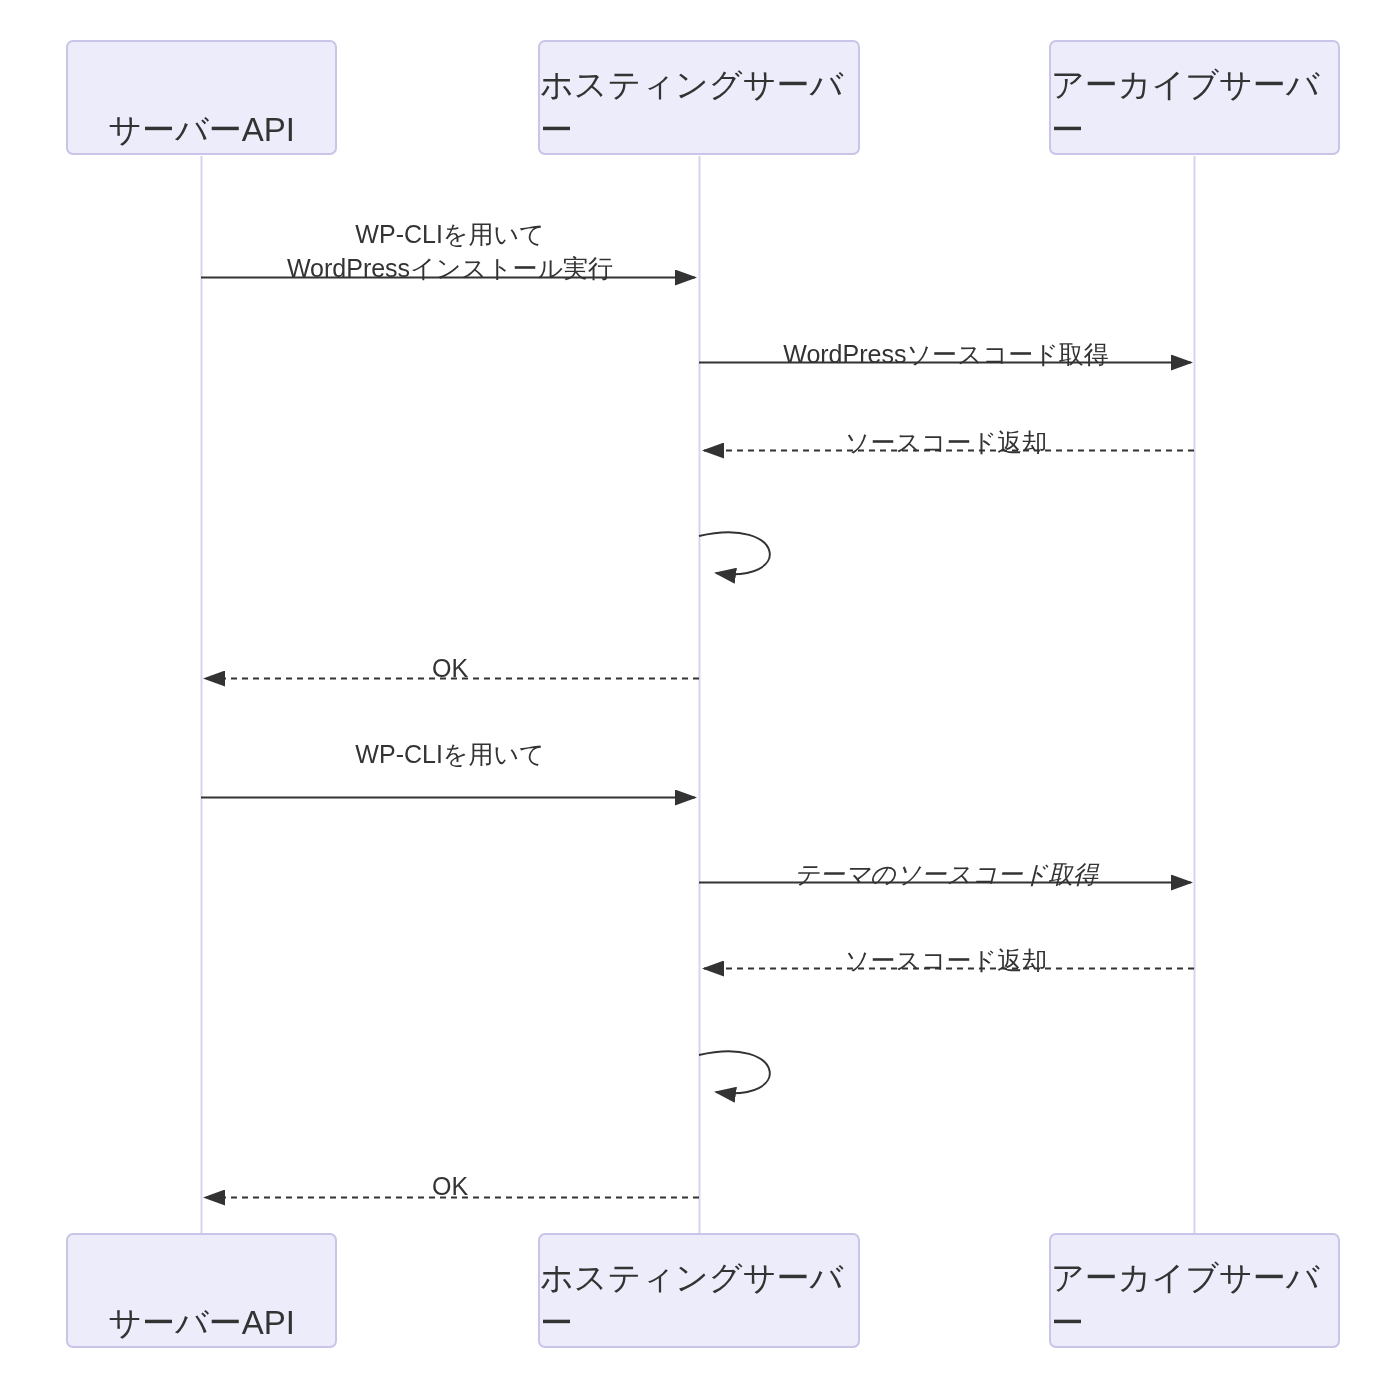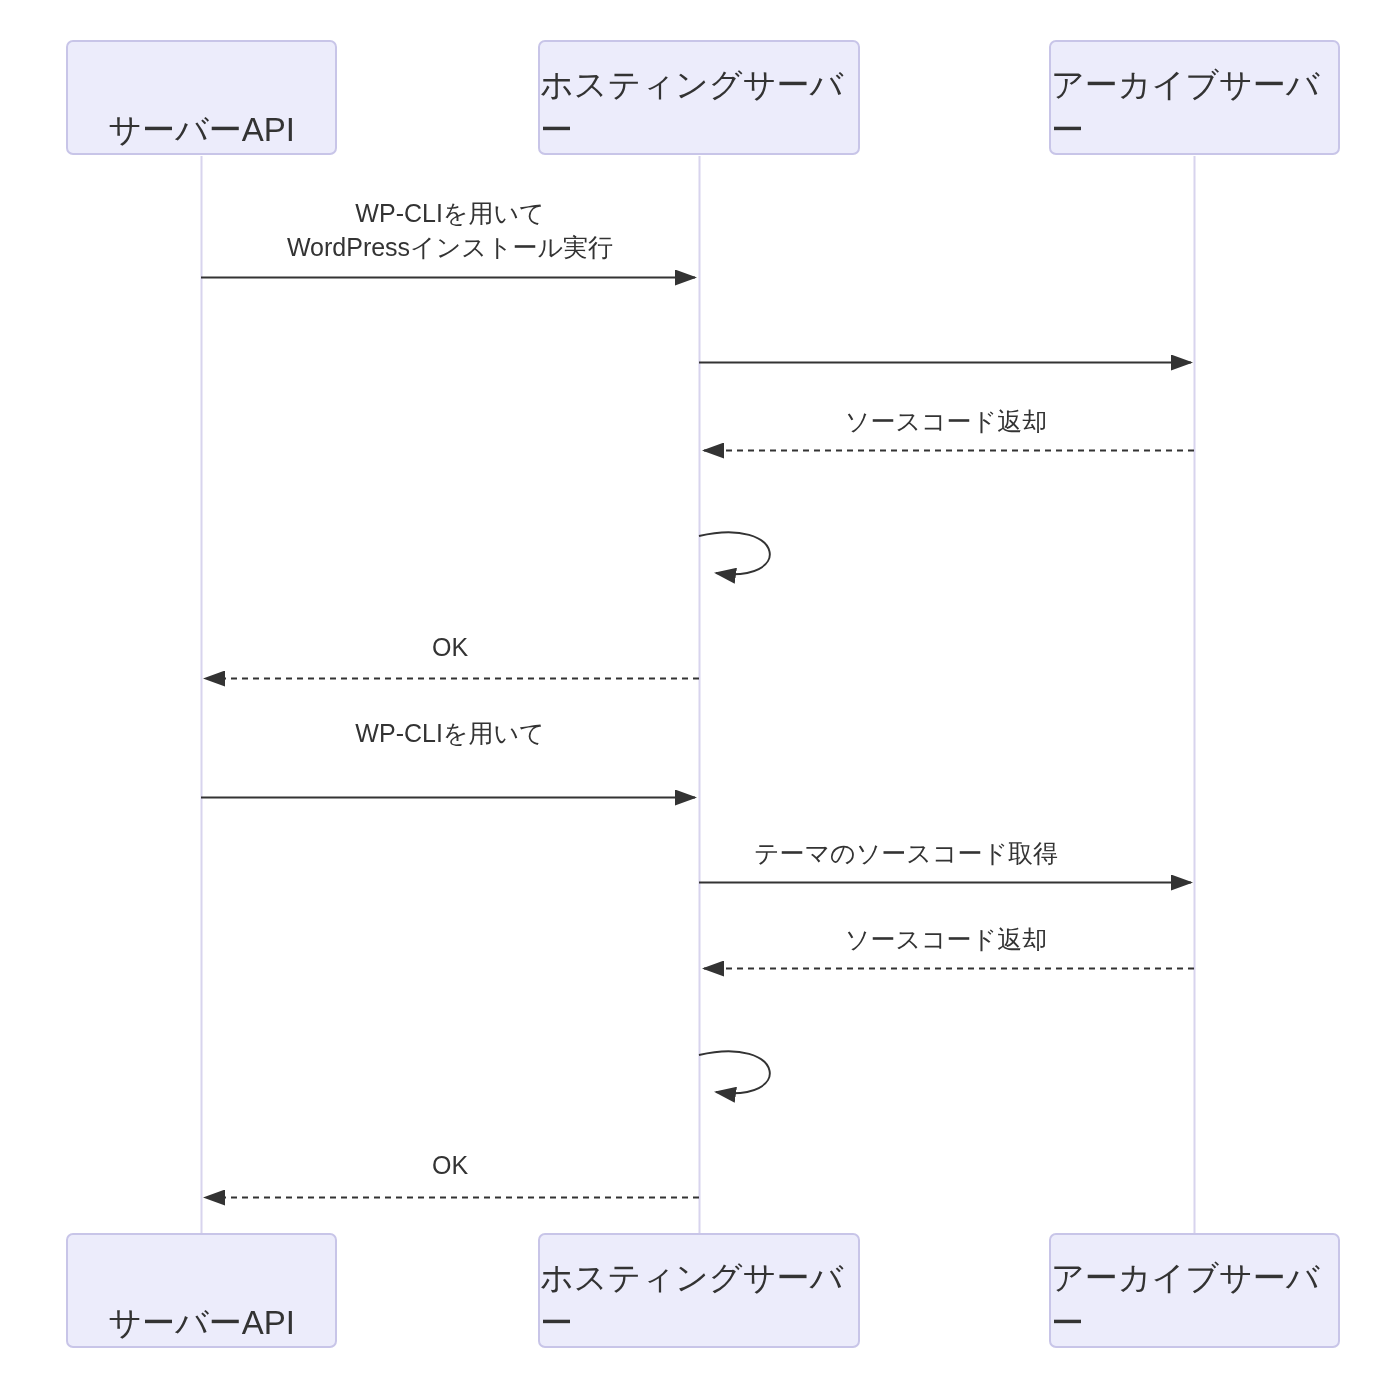--- a/index.html
+++ b/index.html
@@ -43,20 +43,21 @@
   }
   .msg-label {
     position: absolute;
     transform: translateX(-50%);
     text-align: center;
     font-size: 25px;
     line-height: 34px;
     color: var(--text);
     white-space: nowrap;
     z-index: 3;
+    margin-top: 21px;
   }
   .msg-label span { display: block; }
 </style>
 </head>
 <body>
 
 <div class="stage">
 
   <svg class="geometry" width="1394" height="1394" viewBox="0 0 1394 1394" xmlns="http://www.w3.org/2000/svg">
     <defs>
@@ -108,35 +109,38 @@
   </div>
   <div class="actor-box" style="left:1049px; top:1233px; width:291px;">
     <span>アーカイブサーバー</span>
   </div>
 
   <div class="msg-label" style="left:450px; top:196px;">
     <span>WP-CLIを用いて</span>
     <span>WordPressインストール実行</span>
   </div>
 
+  <div class="msg-label" style="left:946px; top:316px;">
+    <span>WordPressソースコード取得</span>
+  </div>
 
   <div class="msg-label" style="left:946px; top:404px;">
     <span>ソースコード返却</span>
   </div>
 
 
   <div class="msg-label" style="left:450px; top:630px;">
     <span>OK</span>
   </div>
 
   <div class="msg-label" style="left:450px; top:716px;">
     <span>WP-CLIを用いて</span>
   </div>
 
-  <div class="msg-label" style="left:906px; top:836px;">
+  <div class="msg-label" style="left:946px; top:836px;font-style:italic;">
     <span>テーマのソースコード取得</span>
   </div>
 
   <div class="msg-label" style="left:946px; top:922px;">
     <span>ソースコード返却</span>
   </div>
 
 
   <div class="msg-label" style="left:450px; top:1148px;">
     <span>OK</span>

